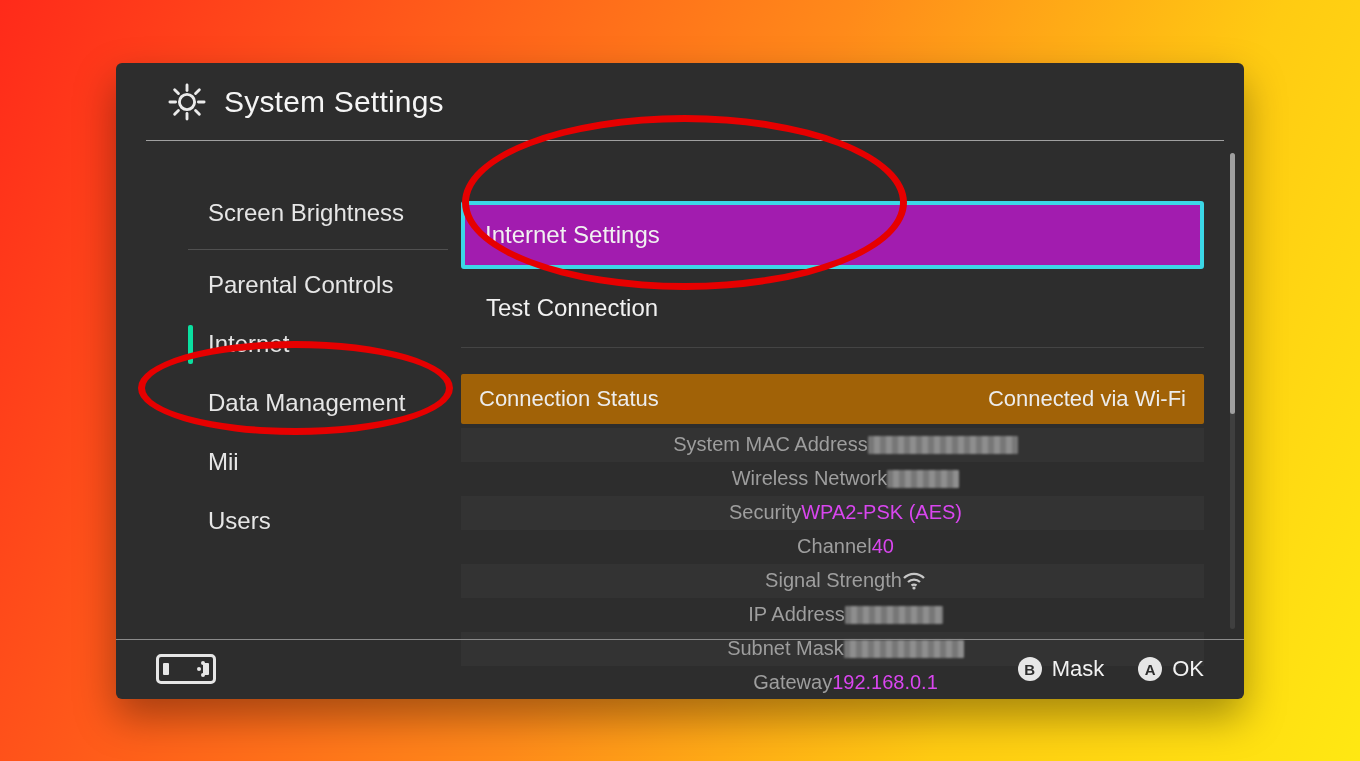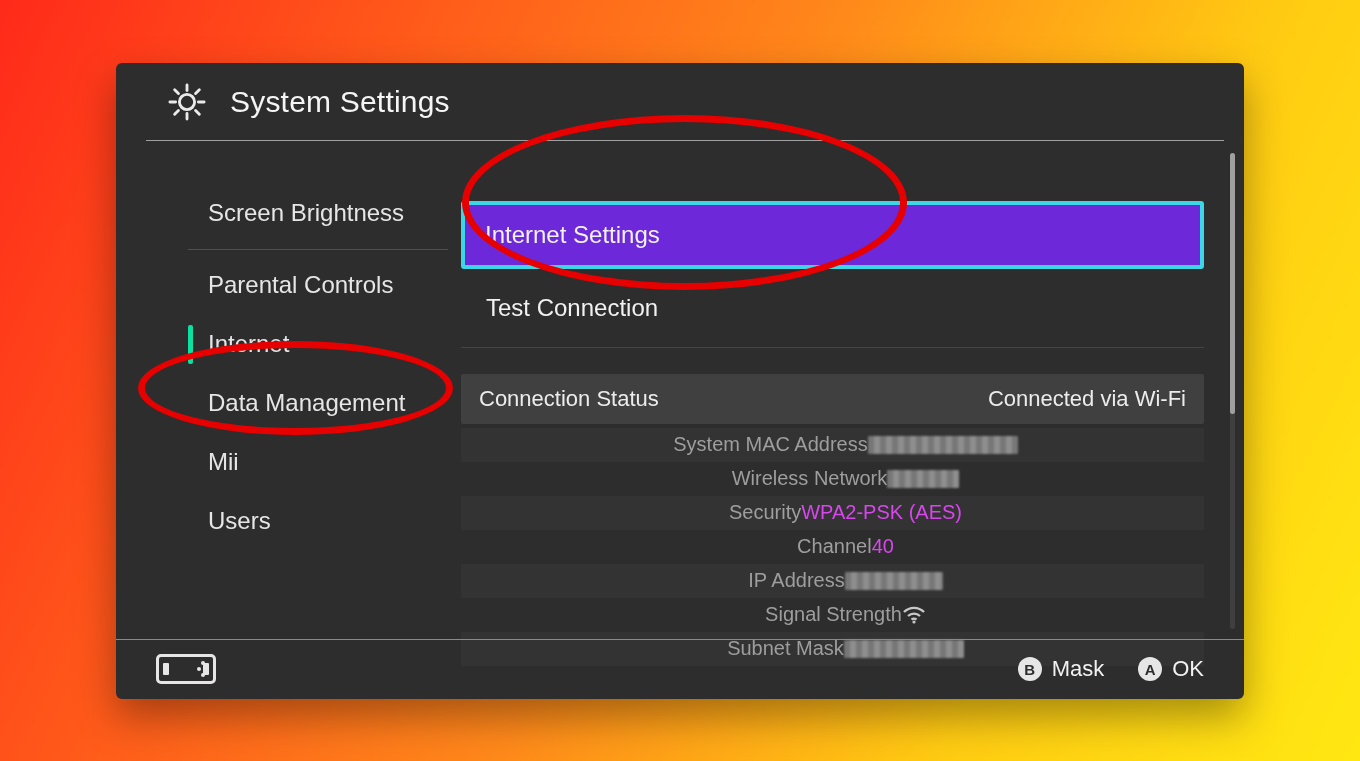--- a/index.html
+++ b/index.html
@@ -12,21 +12,21 @@
     .panel {
       width: 1128px; height: 636px;
       background: #2d2d2d;
       border-radius: 6px;
       box-shadow: 0 18px 40px rgba(0,0,0,0.35);
       position: relative;
       overflow: hidden;
       color: #eee;
     }
     .header {
-      display: flex; align-items: center; gap: 24px;
+      display: flex; align-items: center; gap: 18px;
       padding: 20px 26px 14px 52px;
     }
     .gear svg { display: block; }
     .title { font-size: 30px; font-weight: 400; letter-spacing: 0.2px; color: #f5f5f5; }
     .header-rule {
       position: absolute; left: 30px; right: 20px; top: 77px;
       height: 1px; background: #a0a0a0;
     }
 
     .body { position: absolute; top: 78px; left: 0; right: 0; bottom: 60px; display: flex; }
@@ -44,29 +44,29 @@
     
     .content { flex: 1; padding-top: 60px; padding-right: 40px; position: relative; }
     .option {
       font-size: 24px; color: #f1f1f1;
       padding: 18px 22px;
       border: 3px solid transparent;
       margin-bottom: 4px;
     }
     .option.highlight {
       border: 4px solid #3bd7e6;
-      background: #6d28d9;
+      background: #a21caf;
       border-radius: 3px;
       padding: 16px 20px;
     }
     .opt-sep { height: 1px; background: #444; margin: 4px 0 26px 0; }
 
     .status-row {
       display: flex; justify-content: space-between; align-items: center;
-      background: #404040;
+      background: #a16207;
       font-size: 22px; color: #ececec;
       padding: 12px 18px;
       border-radius: 2px;
       margin-bottom: 4px;
     }
     .detail-rows { }
     .detail-row {
       display: flex; justify-content: center; align-items: center;
       font-size: 20px; color: #9e9e9e;
       padding: 4px 20px 4px 46px;
@@ -167,37 +167,41 @@
           </div>
           <div class="detail-row">
             <span>Security</span>
             <span class="val">WPA2-PSK (AES)</span>
           </div>
           <div class="detail-row">
             <span>Channel</span>
             <span class="val">40</span>
           </div>
           <div class="detail-row">
-            <span>IP Address</span>
-            <span class="redacted" style="min-width:98px"></span>
-          </div>
-          <div class="detail-row">
             <span>Signal Strength</span>
             <span class="wifi-bars">
               <svg width="24" height="18" viewBox="0 0 24 18">
                 <path d="M2 6 A14 14 0 0 1 22 6" fill="none" stroke="#c8c8c8" stroke-width="2.3"></path>
                 <path d="M6 10 A9 9 0 0 1 18 10" fill="none" stroke="#c8c8c8" stroke-width="2.3"></path>
                 <path d="M9.5 13.5 A4.5 4.5 0 0 1 14.5 13.5" fill="none" stroke="#c8c8c8" stroke-width="2.3"></path>
                 <circle cx="12" cy="16" r="1.6" fill="#c8c8c8"></circle>
               </svg>
             </span>
           </div>
           <div class="detail-row">
+            <span>IP Address</span>
+            <span class="redacted" style="min-width:98px"></span>
+          </div>
+          <div class="detail-row">
             <span>Subnet Mask</span>
             <span class="redacted" style="min-width:120px"></span>
+          </div>
+          <div class="detail-row">
+            <span>Gateway</span>
+            <span class="val">192.168.0.1</span>
           </div>
         </div>
       </div>
     </div>
 
     <div class="scrollbar">
       <div class="scroll-thumb"></div>
     </div>
 
     <div class="footer">

